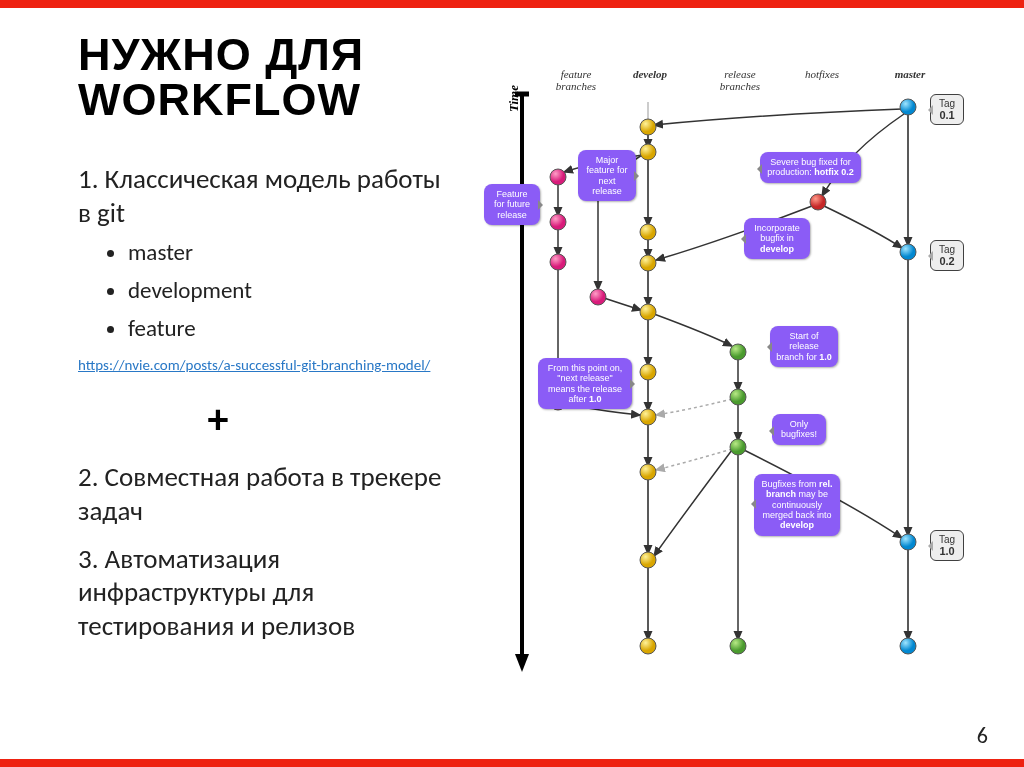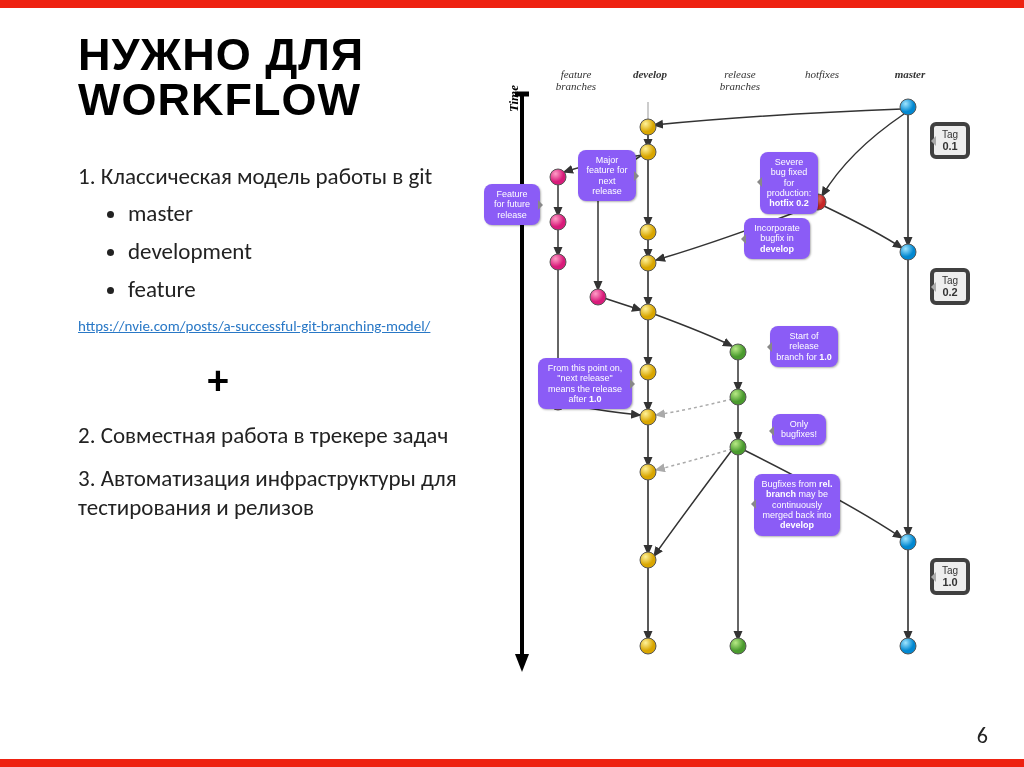--- a/index.html
+++ b/index.html
@@ -3,38 +3,38 @@
 <meta charset="utf-8">
 <style>
 * { margin:0; padding:0; box-sizing:border-box; }
 body { width:1024px; height:767px; background:#fff; font-family:Calibri,Arial,sans-serif; position:relative; overflow:hidden; }
 .bar { position:absolute; left:0; right:0; height:8px; background:#e21; }
 .bar.top { top:0; }
 .bar.bot { bottom:0; }
 .slide { padding:22px 40px 20px 78px; display:flex; height:100%; }
 .left { width:380px; padding-top:10px; }
 .title { font-family:Impact,'Arial Black',sans-serif; font-size:45px; font-weight:700; letter-spacing:1px; color:#000; margin-bottom:40px; line-height:1; }
-.section { font-size:23px; color:#222; margin-bottom:8px; line-height:1.25;}
+.section { font-size:27px; color:#222; margin-bottom:8px; line-height:1.25;}
 ul { list-style:disc; margin:8px 0 14px 50px; }
 ul li { font-size:23px; color:#222; margin-bottom:10px; }
 ul li.bold { font-weight:400; }
 .link { font-size:15px; color:#2978c6; text-decoration:underline; line-height:1.3; display:block; margin-bottom:18px;}
 .plus { font-size:42px; font-weight:700; text-align:center; width:280px; margin-bottom:16px;}
 .page-num { position:absolute; right:36px; bottom:18px; font-size:22px; color:#222; }
 
 .diag { flex:1; position:relative; margin-left:30px; }
 .diag svg { position:absolute; top:30px; left:0; }
 .colhdr { position:absolute; top:46px; font:italic 11px Georgia,serif; color:#333; text-align:center; width:56px; line-height:1.1;}
 .timelbl { position:absolute; top:90px; left:18px; font:italic 600 13px Georgia,serif; color:#000; transform:rotate(-90deg); transform-origin:left top; }
 .callout { position:absolute; background:#8b5cf6; color:#fff; font:9px Arial; padding:5px 6px; border-radius:8px; text-align:center; line-height:1.15; box-shadow:1px 1px 2px rgba(0,0,0,.3);}
 .callout .b { font-weight:700; }
 .callout::after { content:''; position:absolute; width:0; height:0; }
 .cr::after { right:-8px; top:40%; border:5px solid transparent; border-left-color:#888; }
 .cl::after { left:-8px; top:40%; border:5px solid transparent; border-right-color:#888; }
-.tag { position:absolute; background:#eee; border:4px solid #404040; border-radius:6px; padding:3px 8px; font:10px Arial; color:#333; text-align:center; line-height:1.1;margin-top:28px;}
+.tag { position:absolute; background:#eee; border:1px solid #404040; border-radius:6px; padding:3px 8px; font:10px Arial; color:#333; text-align:center; line-height:1.1;}
 .tag .b { font-weight:700; font-size:11px;}
 .tag::before { content:''; position:absolute; left:-8px; top:35%; border:5px solid transparent; border-right-color:#aaa;}
 </style>
 </head>
 <body>
 
 <div class="bar top"></div>
 <div class="bar bot"></div>
 
 <div class="slide">
@@ -186,21 +186,21 @@
         <circle cx="110" cy="245" r="8" fill="url(#gp)"></circle>
       </g>
     </svg>
 
     <div class="tag" style="top:72px;left:442px"><span>Tag</span><br><span class="b">0.1</span></div>
     <div class="tag" style="top:218px;left:442px"><span>Tag</span><br><span class="b">0.2</span></div>
     <div class="tag" style="top:508px;left:442px"><span>Tag</span><br><span class="b">1.0</span></div>
 
     <div class="callout cr" style="top:162px;left:-4px;width:56px">Feature for future release</div>
     <div class="callout cr" style="top:128px;left:90px;width:58px">Major feature for next release</div>
-    <div class="callout cl" style="top:130px;left:272px;width:58px"><span>Severe bug fixed for production:</span> <span class="b">hotfix 0.2</span></div>
+    <div class="callout cl" style="top:130px;left:272px;width:101px"><span>Severe bug fixed for production:</span> <span class="b">hotfix 0.2</span></div>
     <div class="callout cl" style="top:196px;left:256px;width:66px"><span>Incorporate bugfix in </span><span class="b">develop</span></div>
     <div class="callout cr" style="top:336px;left:50px;width:94px"><span>From this point on, "next release" means the release after </span><span class="b">1.0</span></div>
     <div class="callout cl" style="top:304px;left:282px;width:68px"><span>Start of release branch for</span> <span class="b">1.0</span></div>
     <div class="callout cl" style="top:392px;left:284px;width:54px">Only bugfixes!</div>
     <div class="callout cl" style="top:452px;left:266px;width:86px"><span>Bugfixes from </span><span class="b">rel. branch</span><span> may be continuously merged back into </span><span class="b">develop</span></div>
   </div>
 </div>
 
 <div class="page-num">6</div>
 

